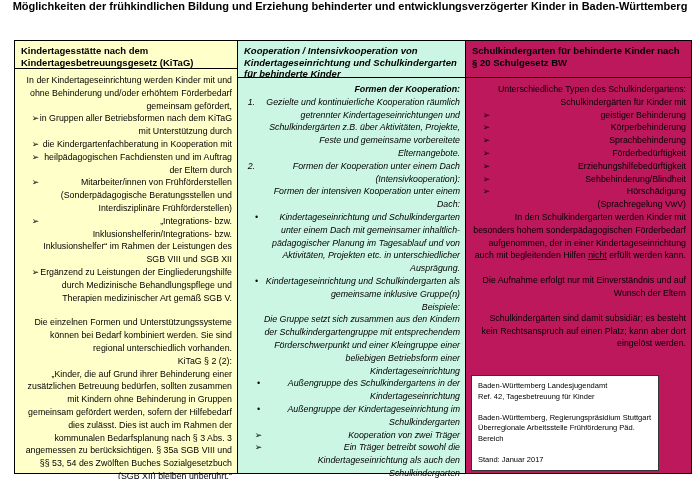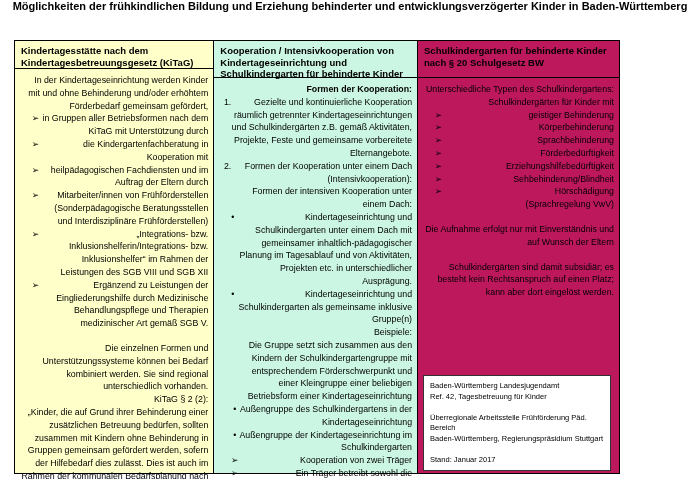--- a/index.html
+++ b/index.html
@@ -1,18 +1,18 @@
 <!DOCTYPE html>
 <html><head>
 <meta charset="utf-8">
 <style>
   html,body{margin:0;padding:0;background:#ffffff;}
   body{width:700px;height:479px;position:relative;font-family:"Liberation Sans","DejaVu Sans",sans-serif;color:#000;overflow:hidden;}
   .page-title{position:absolute;top:0;left:0;width:100%;text-align:center;font-size:11px;font-weight:bold;letter-spacing:0;}
-  .table{position:absolute;left:14px;top:40px;width:606px;height:434px;display:flex;}
+  .table{position:absolute;left:14px;top:40px;width:678px;height:434px;display:flex;}
   .col{border:1px solid #000;box-sizing:border-box;display:flex;flex-direction:column;}
   .col + .col{margin-left:-1px;}
   .col-1{width:224px;}
   .col-2{width:229px;}
   .col-3{width:227px;}
   .col-header{height:37px;box-sizing:border-box;border-bottom:1px solid #000;font-weight:bold;font-size:9.5px;line-height:11.5px;padding:4px 6px 0 6px;}
   .col-body{flex:1;position:relative;font-size:8.8px;line-height:12.8px;padding:5px 5px 0 6px;box-sizing:border-box;}
   .blk{margin:0;text-align:right;}
   .blk.bold{font-weight:bold;}
   .blk.spacer{height:12px;}
@@ -64,27 +64,27 @@
         <div class="blk arrow withmarker">
           <span class="marker">➢</span>
           <span class="btext">Ergänzend zu Leistungen der Eingliederungshilfe durch Medizinische Behandlungspflege und Therapien medizinischer Art gemäß SGB V.</span>
         </div>
         <div class="blk spacer"></div>
         <div class="blk para">Die einzelnen Formen und Unterstützungssysteme können bei Bedarf kombiniert werden. Sie sind regional unterschiedlich vorhanden.</div>
         <div class="blk para">KiTaG § 2 (2):</div>
         <div class="blk para">„Kinder, die auf Grund ihrer Behinderung einer zusätzlichen Betreuung bedürfen, sollten zusammen mit Kindern ohne Behinderung in Gruppen gemeinsam gefördert werden, sofern der Hilfebedarf dies zulässt. Dies ist auch im Rahmen der kommunalen Bedarfsplanung nach § 3 Abs. 3 angemessen zu berücksichtigen. § 35a SGB VIII und §§ 53, 54 des Zwölften Buches Sozialgesetzbuch (SGB XII) bleiben unberührt.“</div>
       </div>
   </div>
-  <div class="col col-2" style="background: rgb(204, 246, 228);">
+  <div class="col col-2" style="background: rgb(204, 246, 228); font-style: italic;">
     <div class="col-header">Kooperation / Intensivkooperation von Kindertageseinrichtung und Schulkindergarten für behinderte Kinder</div>
     <div class="col-body">
         <div class="blk bold">Formen der Kooperation:</div>
         <div class="blk num withmarker">
           <span class="marker">1.</span>
-          <span class="btext">Gezielte und kontinuierliche Kooperation räumlich getrennter Kindertageseinrichtungen und Schulkindergärten z.B. gemäß Aktivitäten, Projekte, Feste und gemeinsame vorbereitete Elternangebote.</span>
+          <span class="btext">Gezielte und kontinuierliche Kooperation räumlich getrennter Kindertageseinrichtungen und Schulkindergärten z.B. über Aktivitäten, Projekte, Feste und gemeinsame vorbereitete Elternangebote.</span>
         </div>
         <div class="blk num withmarker">
           <span class="marker">2.</span>
           <span class="btext">Formen der Kooperation unter einem Dach (Intensivkooperation):</span>
         </div>
         <div class="blk indent">Formen der intensiven Kooperation unter einem Dach:</div>
         <div class="blk bullet withmarker">
           <span class="marker">•</span>
           <span class="btext">Kindertageseinrichtung und Schulkindergarten unter einem Dach mit gemeinsamer inhaltlich-pädagogischer Planung im Tagesablauf und von Aktivitäten, Projekten etc. in unterschiedlicher Ausprägung.</span>
         </div>
@@ -112,22 +112,22 @@
         </div>
       </div>
   </div>
   <div class="col col-3" style="background: #be185d;">
     <div class="col-header">Schulkindergarten für behinderte Kinder nach § 20 Schulgesetz BW</div>
     <div class="col-body">
       <div class="credits-box">
           <div class="credits-line">Baden-Württemberg Landesjugendamt</div>
           <div class="credits-line">Ref. 42, Tagesbetreuung für Kinder</div>
           <div class="credits-line"></div>
+          <div class="credits-line">Baden-Württemberg, Regierungspräsidium Stuttgart</div>
           <div class="credits-line">Überregionale Arbeitsstelle Frühförderung Päd. Bereich</div>
-          <div class="credits-line">Baden-Württemberg, Regierungspräsidium Stuttgart</div>
           <div class="credits-line"></div>
           <div class="credits-line">Stand: Januar 2017</div>
         </div>
     <div class="blk para">Unterschiedliche Typen des Schulkindergartens:</div>
         <div class="blk para">Schulkindergärten für Kinder mit</div>
         <div class="blk arrow withmarker">
           <span class="marker">➢</span>
           <span class="btext">geistiger Behinderung</span>
         </div>
         <div class="blk arrow withmarker">
@@ -148,19 +148,20 @@
         </div>
         <div class="blk arrow withmarker">
           <span class="marker">➢</span>
           <span class="btext">Sehbehinderung/Blindheit</span>
         </div>
         <div class="blk arrow withmarker">
           <span class="marker">➢</span>
           <span class="btext">Hörschädigung</span>
         </div>
         <div class="blk para">(Sprachregelung VwV)</div>
+        <div class="blk para">In den Schulkindergarten werden Kinder mit besonders hohem sonderpädagogischen Förderbedarf aufgenommen, der in einer Kindertageseinrichtung auch mit begleitenden Hilfen <u>nicht</u> erfüllt werden kann.</div>
         <div class="blk spacer"></div>
         <div class="blk para">Die Aufnahme erfolgt nur mit Einverständnis und auf Wunsch der Eltern</div>
         <div class="blk spacer"></div>
         <div class="blk para">Schulkindergärten sind damit subsidiär; es besteht kein Rechtsanspruch auf einen Platz; kann aber dort eingelöst werden.</div>
       </div>
   </div>
 </div>
 
 </body></html>

